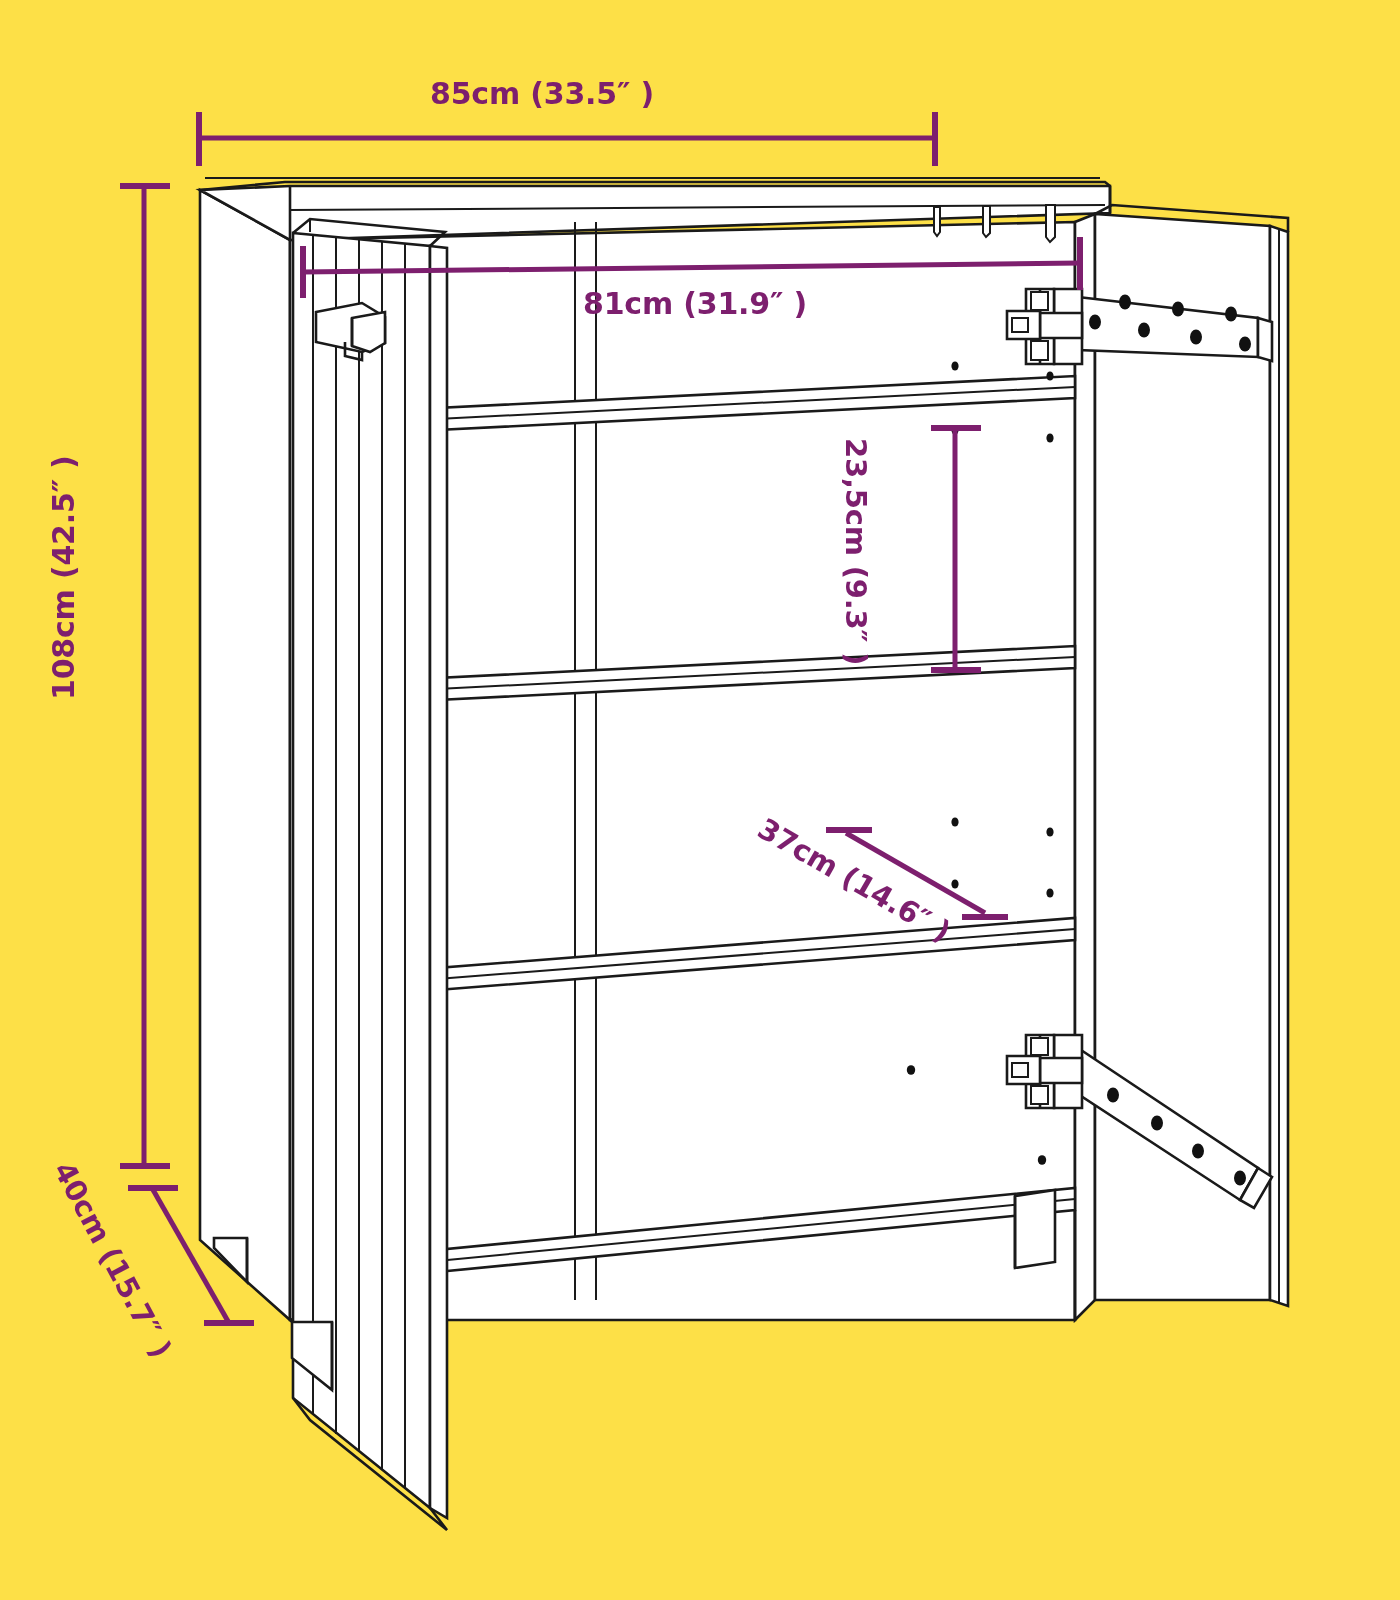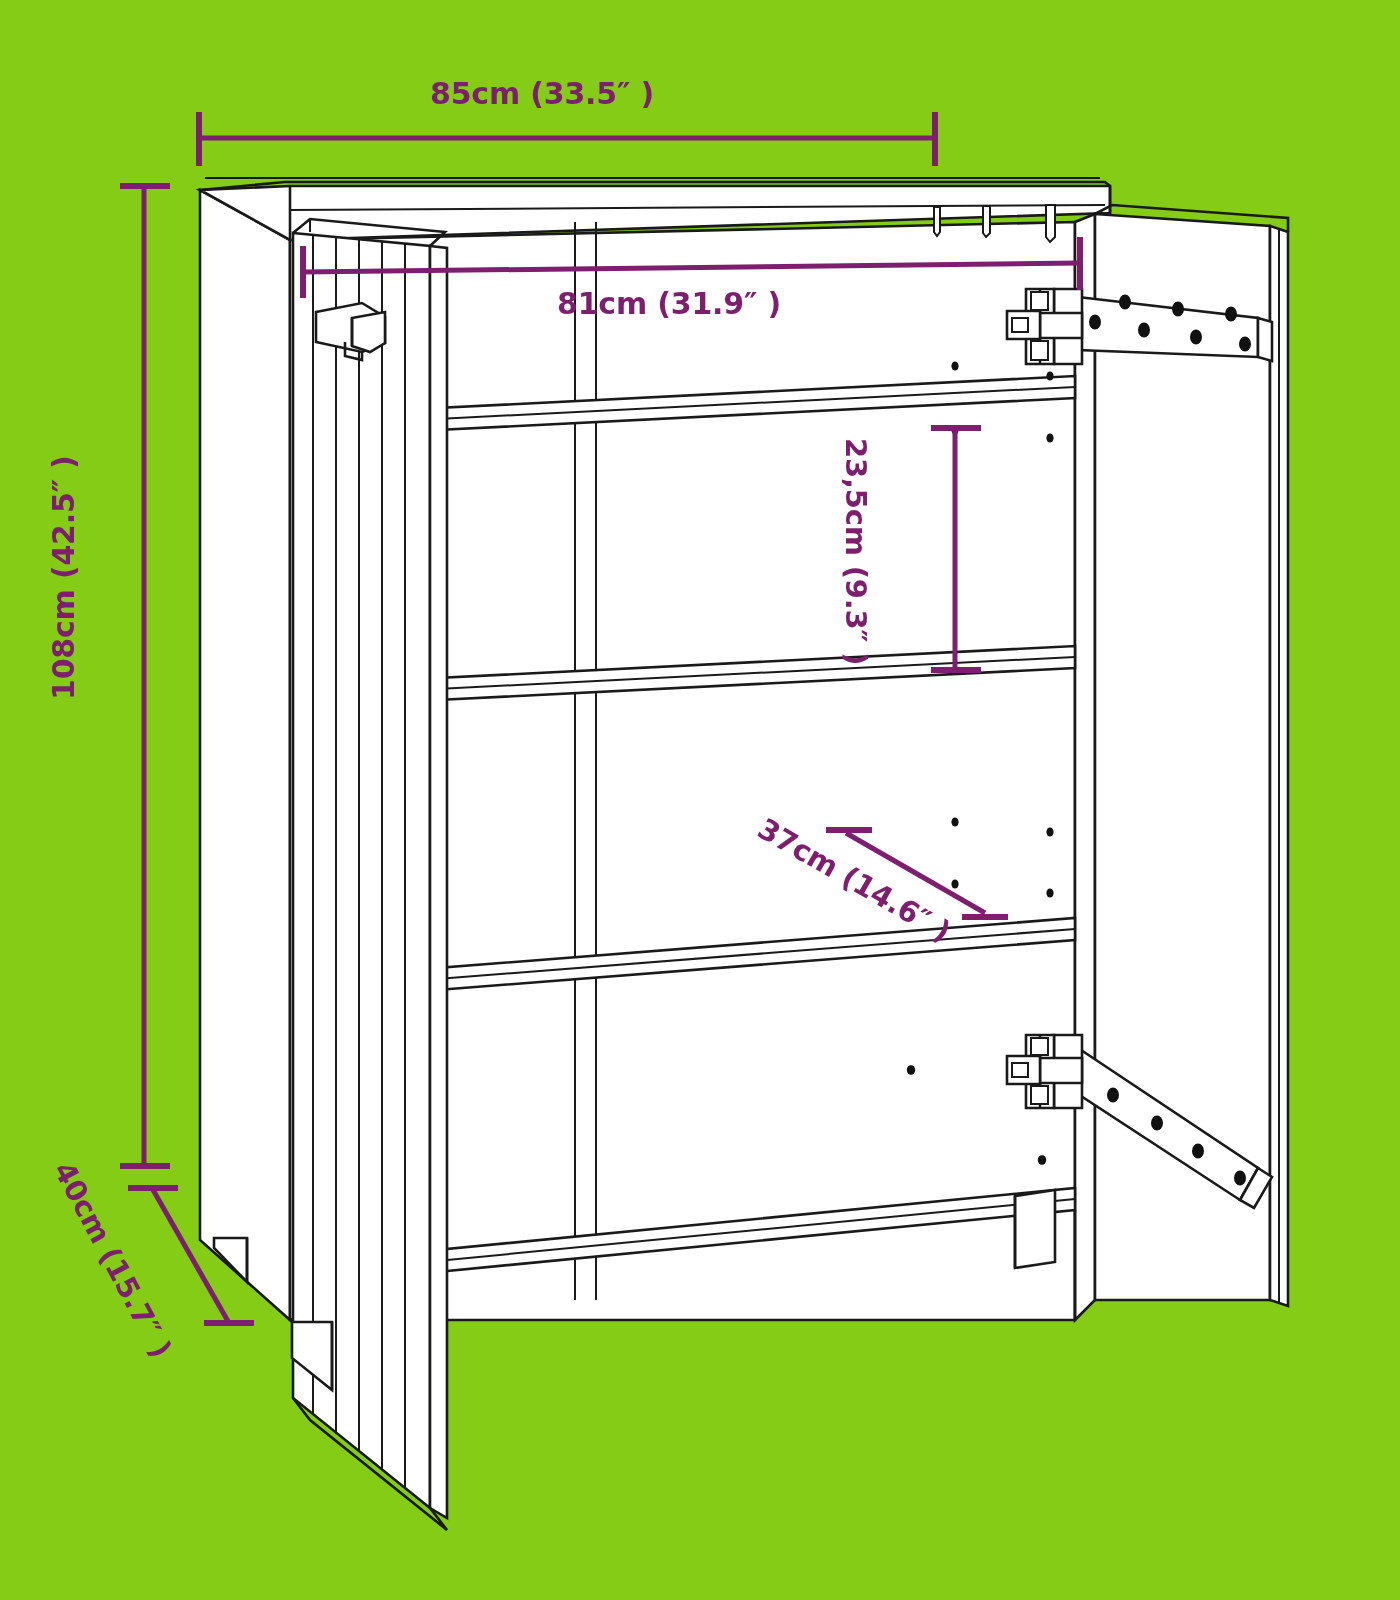--- a/index.html
+++ b/index.html
@@ -10,21 +10,21 @@
   body {
     width: 1400px;
     height: 1600px;
     overflow: hidden;
     font-family: "DejaVu Sans", "Liberation Sans", sans-serif;
   }
   #stage {
     position: relative;
     width: 1400px;
     height: 1600px;
-    background: #84cc16;
+    background: #fde047;
   }
   svg#drawing {
     position: absolute;
     top: 0; left: 0;
     width: 1400px;
     height: 1600px;
     display: block;
   }
   .dim-text {
     position: absolute;
@@ -34,21 +34,21 @@
     white-space: nowrap;
     line-height: 1.05;
     letter-spacing: -0.2px;
   }
   #dim-width-label {
     left: 430px;
     top: 78px;
     font-size: 30px;
   }
   #dim-inner-width-label {
-    left: 557px;
+    left: 583px;
     top: 288px;
     font-size: 30px;
   }
   #dim-height-label {
     left: 48px;
     top: 700px;
     font-size: 30px;
     transform: rotate(-90deg);
     transform-origin: left top;
     width: 330px;

